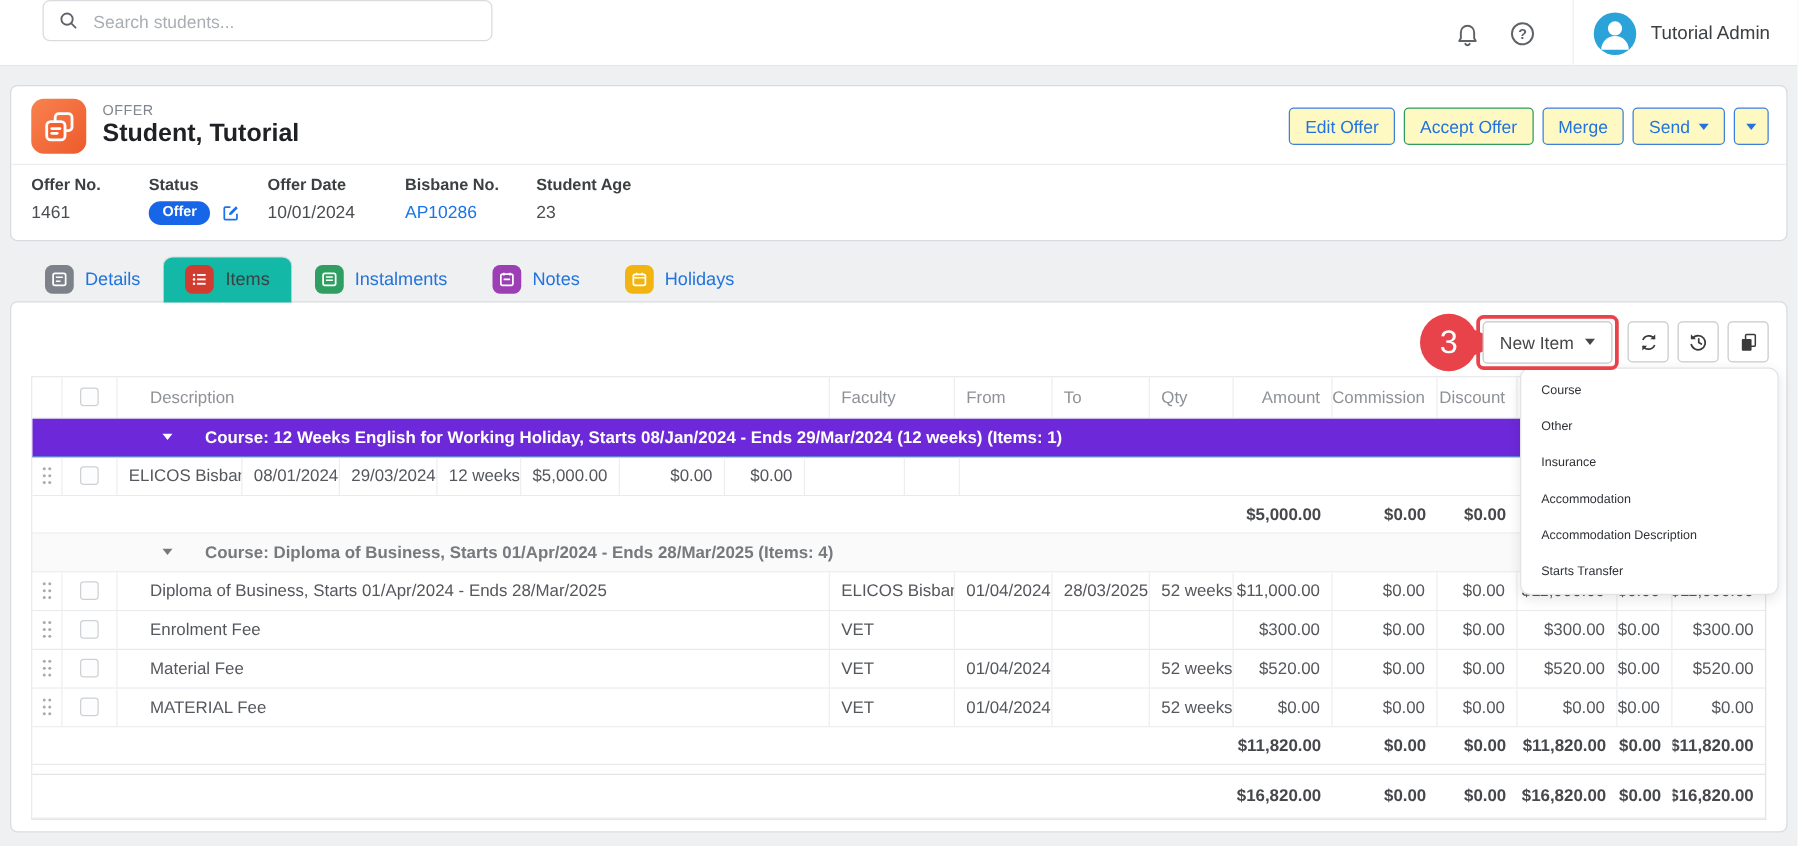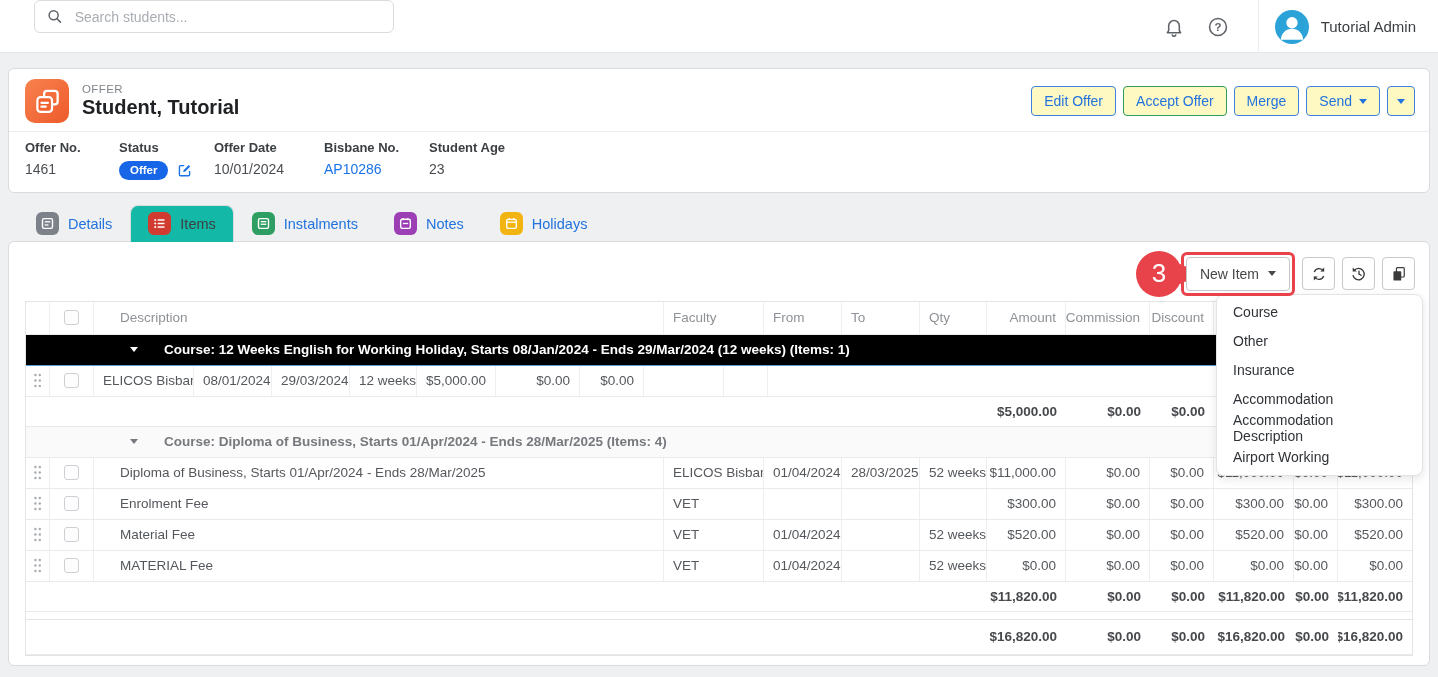--- a/index.html
+++ b/index.html
@@ -50,39 +50,39 @@
 .tool-group{position:absolute;top:10px;right:14px;display:flex;align-items:center;gap:7px;z-index:12}
 .red-out{border:3px solid #e8434a;border-radius:6px;padding:2px;background:transparent}
 .newitem{height:34px;background:#fff;border:1px solid #c6c6c6;border-radius:4px;color:#474747;font-size:14px;display:flex;align-items:center;gap:9px;padding:0 13px;cursor:pointer}
 .icobtn{width:33px;height:33px;background:#fff;border:1px solid #c9c9c9;border-radius:4px;display:flex;align-items:center;justify-content:center;cursor:pointer;padding:0}
 .balloon{position:absolute;top:9px;right:226px;display:flex;align-items:center;z-index:12}
 .b-circle{width:46px;height:46px;border-radius:50%;background:#e8434a;color:#fff;font-size:26px;display:flex;align-items:center;justify-content:center}
 .b-tri{width:0;height:0;border-top:13px solid transparent;border-bottom:13px solid transparent;border-left:30px solid #e8434a;margin-left:-9px}
 
 
 .menu{position:absolute;top:52px;right:6px;width:207px;background:#fff;border:1px solid #e2e3e5;border-radius:8px;box-shadow:0 3px 10px rgba(0,0,0,.10);padding:3px 0;z-index:10}
-.menu-item{height:29px;display:flex;align-items:center;padding:0 16px;font-size:14px;color:#2f3237;cursor:pointer}
+.menu-item{height:29px;display:flex;align-items:center;padding:0 16px;font-size:10px;color:#2f3237;cursor:pointer}
 
 
 .tbl{margin:0 16px;border:1px solid #e2e4e6}
 .tr{display:flex;align-items:stretch;border-bottom:1px solid #e9eaec;background:#fff;height:31px}
 .tr.th{height:33px}
 .td{display:flex;align-items:center;padding:0 9px;border-right:1px solid #edeef0;font-size:13.5px;color:#54575c;overflow:hidden;white-space:nowrap}
 .tr>.td:last-child{border-right:none}
 .th .td{color:#8e9297}
 .r{justify-content:flex-end}
 .bold{font-weight:700;color:#46484c}
 .c0{width:24px;justify-content:center;padding:0}
 .c1{width:44px;justify-content:center}
 .c2{flex:1;padding-left:26px}
 .c3{width:100px}.c4{width:78px}.c5{width:78px}.c6{width:67px}
 .c7{width:79px}.c8{width:84px}.c9{width:64px}.c10{width:80px}.c11{width:44px}.c12{width:74px}
 .cb{width:15px;height:15px;border:1px solid #cdd1d5;border-radius:3px;background:#fdfdfe;cursor:pointer}
 .grp{padding-left:104px;align-items:center;font-weight:700;font-size:13.5px;display:flex}
-.grp.blue{background:#000000;color:#fff;border-bottom-color:#5b9bd5}
+.grp.blue{background:#6d28d9;color:#fff;border-bottom-color:#5b9bd5}
 .grp.gray{background:#fafafa;color:#76797d}
 .gcaret{margin-right:26px;cursor:pointer;display:flex}
 .sum{height:30px}
 .sum .td{border-right:none}
 .gap{height:7px;background:#fff}
 .grand{height:36px;border-top:1px solid #e2e4e6}
 </style>
 </head>
 <body>
 
@@ -275,21 +275,21 @@
       </button>
     </div>
   </div>
 
   <div class="menu">
     <div class="menu-item">Course</div>
     <div class="menu-item">Other</div>
     <div class="menu-item">Insurance</div>
     <div class="menu-item">Accommodation</div>
     <div class="menu-item">Accommodation Description</div>
-    <div class="menu-item">Airport Working</div>
+    <div class="menu-item">Starts Transfer</div>
   </div>
 
   <div class="tbl">
 
     <div class="tr th">
       <div class="td c0"></div>
       <div class="td c1">
           <span class="cb"></span>
         </div>
       <div class="td c2">Description</div>

